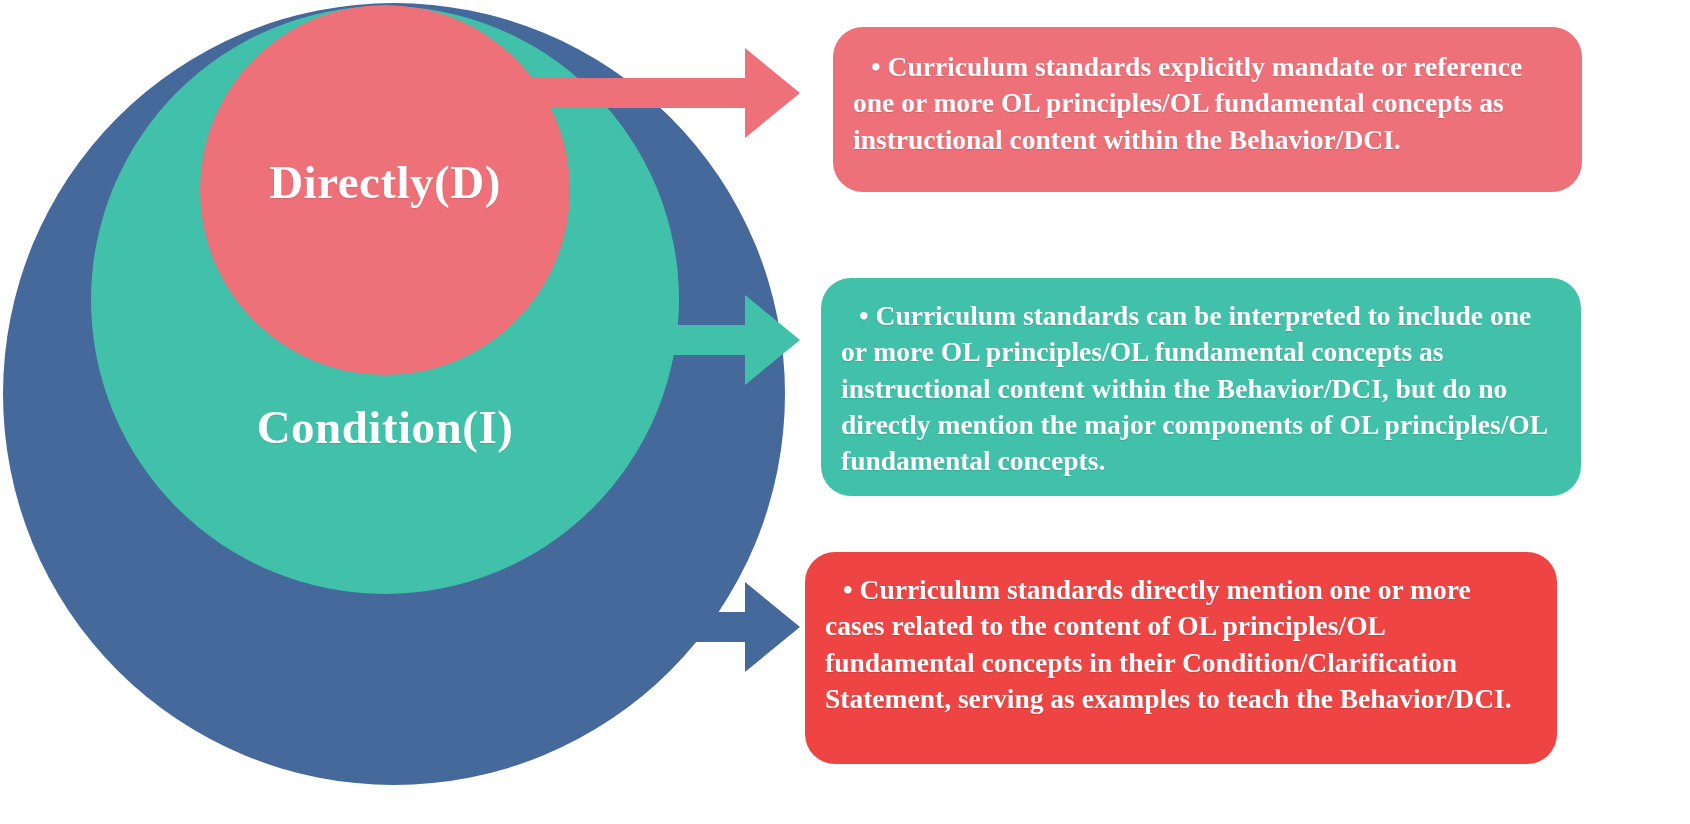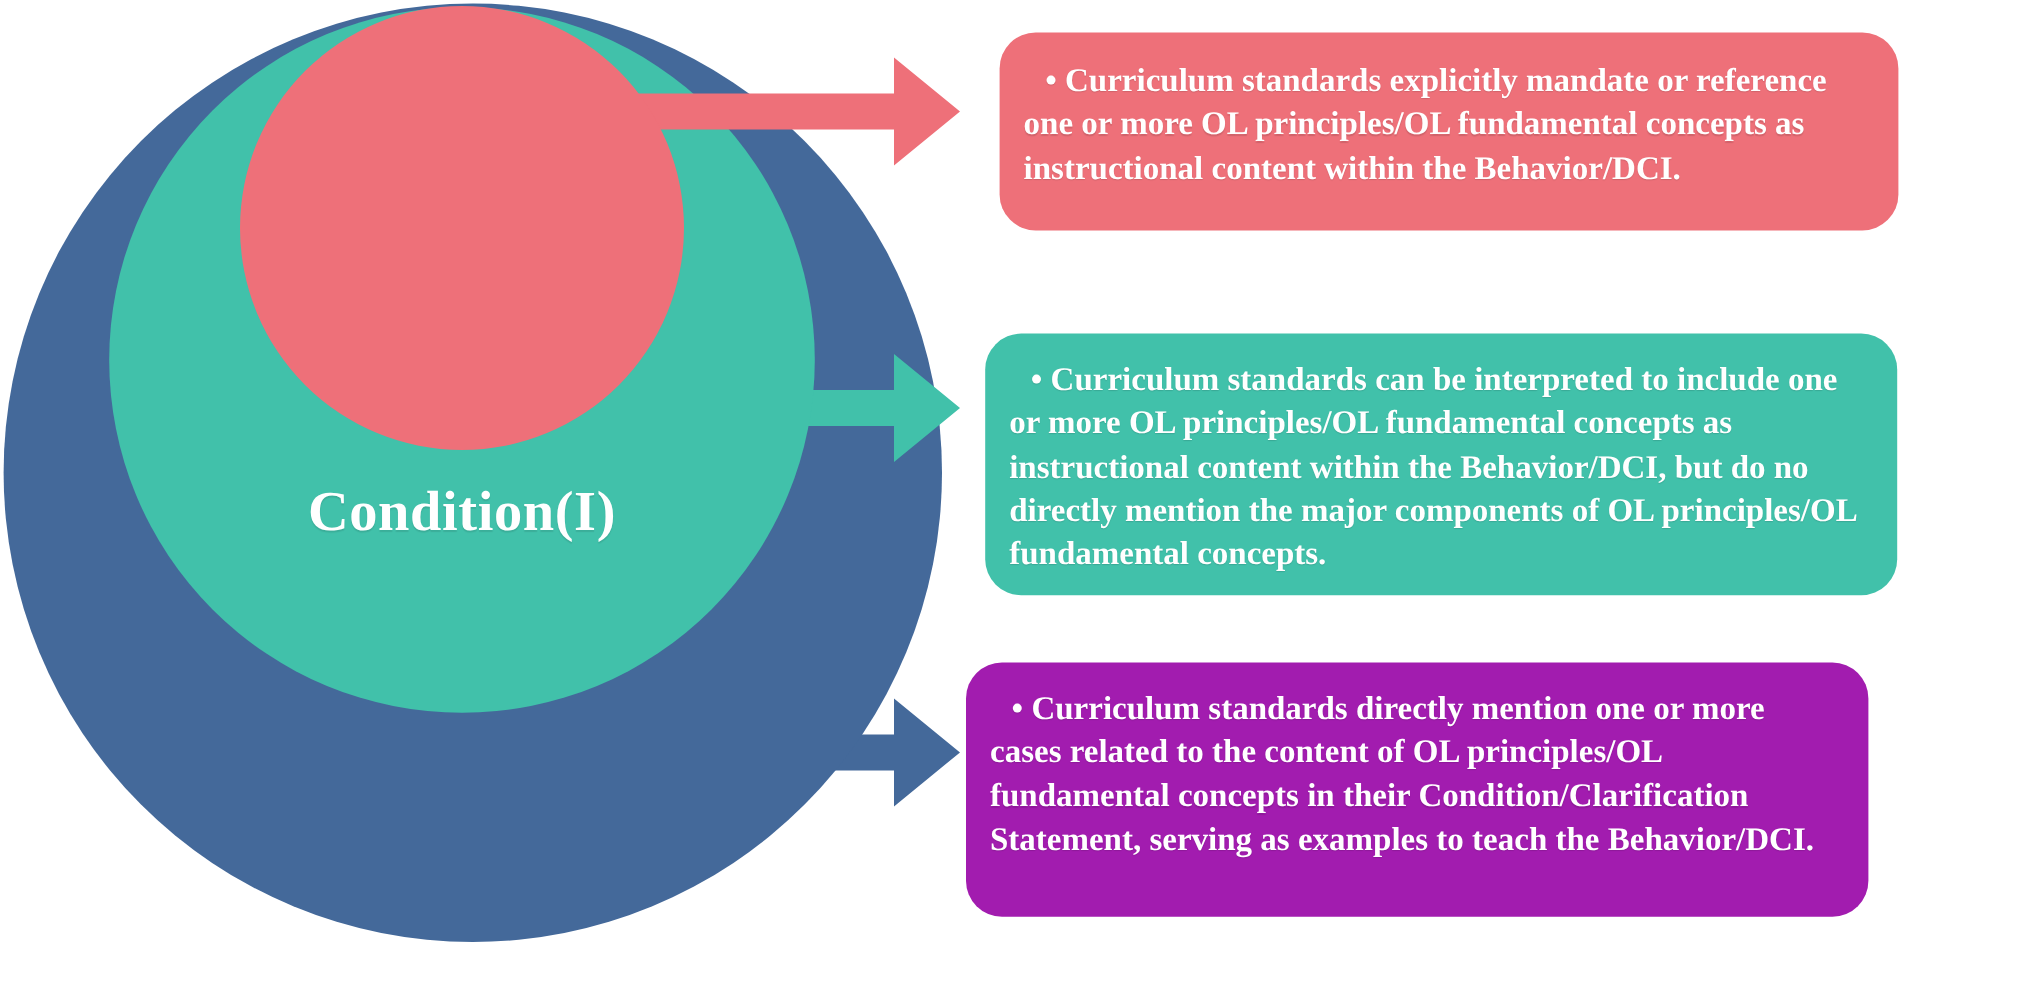--- a/index.html
+++ b/index.html
@@ -81,21 +81,21 @@
     height: 218px;
     background: #41c1aa;
     padding-top: 20px;
     margin-left: 16px;
   }
   #callout-case {
     left: 805px;
     top: 552px;
     width: 752px;
     height: 212px;
-    background: #a21caf;
+    background: #ef4444;
     padding-top: 20px;
   }
   .callout-text {
     display: block;
     text-indent: 18px;
   }
   .bullet-dot {
     display: inline;
   }
 </style>
@@ -115,20 +115,21 @@
       <path fill="#41c1aa" d="M 560 325 L 745 325 L 745 295 L 800 340 L 745 385 L 745 355 L 560 355 Z"></path>
       <circle cx="385" cy="300" r="294" fill="#41c1aa"></circle>
     </g>
 
     <g>
       <path fill="#ee7079" d="M 470 78 L 745 78 L 745 48 L 800 93 L 745 138 L 745 108 L 470 108 Z"></path>
       <circle cx="385" cy="190" r="185" fill="#ee7079"></circle>
     </g>
   </svg>
 
+  <div class="circle-label" id="label-directly">Directly(D)</div>
 
   <div class="circle-label" id="label-indirectly">Condition(I)</div>
 
 
   <div class="callout" id="callout-directly">
     <span class="callout-text"><span class="bullet-dot">•</span> <span>Curriculum standards explicitly mandate or reference one or more OL principles/OL fundamental concepts as instructional content within the Behavior/DCI.</span></span>
   </div>
 
   <div class="callout" id="callout-indirectly">
     <span class="callout-text"><span class="bullet-dot">•</span> <span>Curriculum standards can be interpreted to include one or more OL principles/OL fundamental concepts as instructional content within the Behavior/DCI, but do no directly mention the major components of OL principles/OL fundamental concepts.</span></span>

